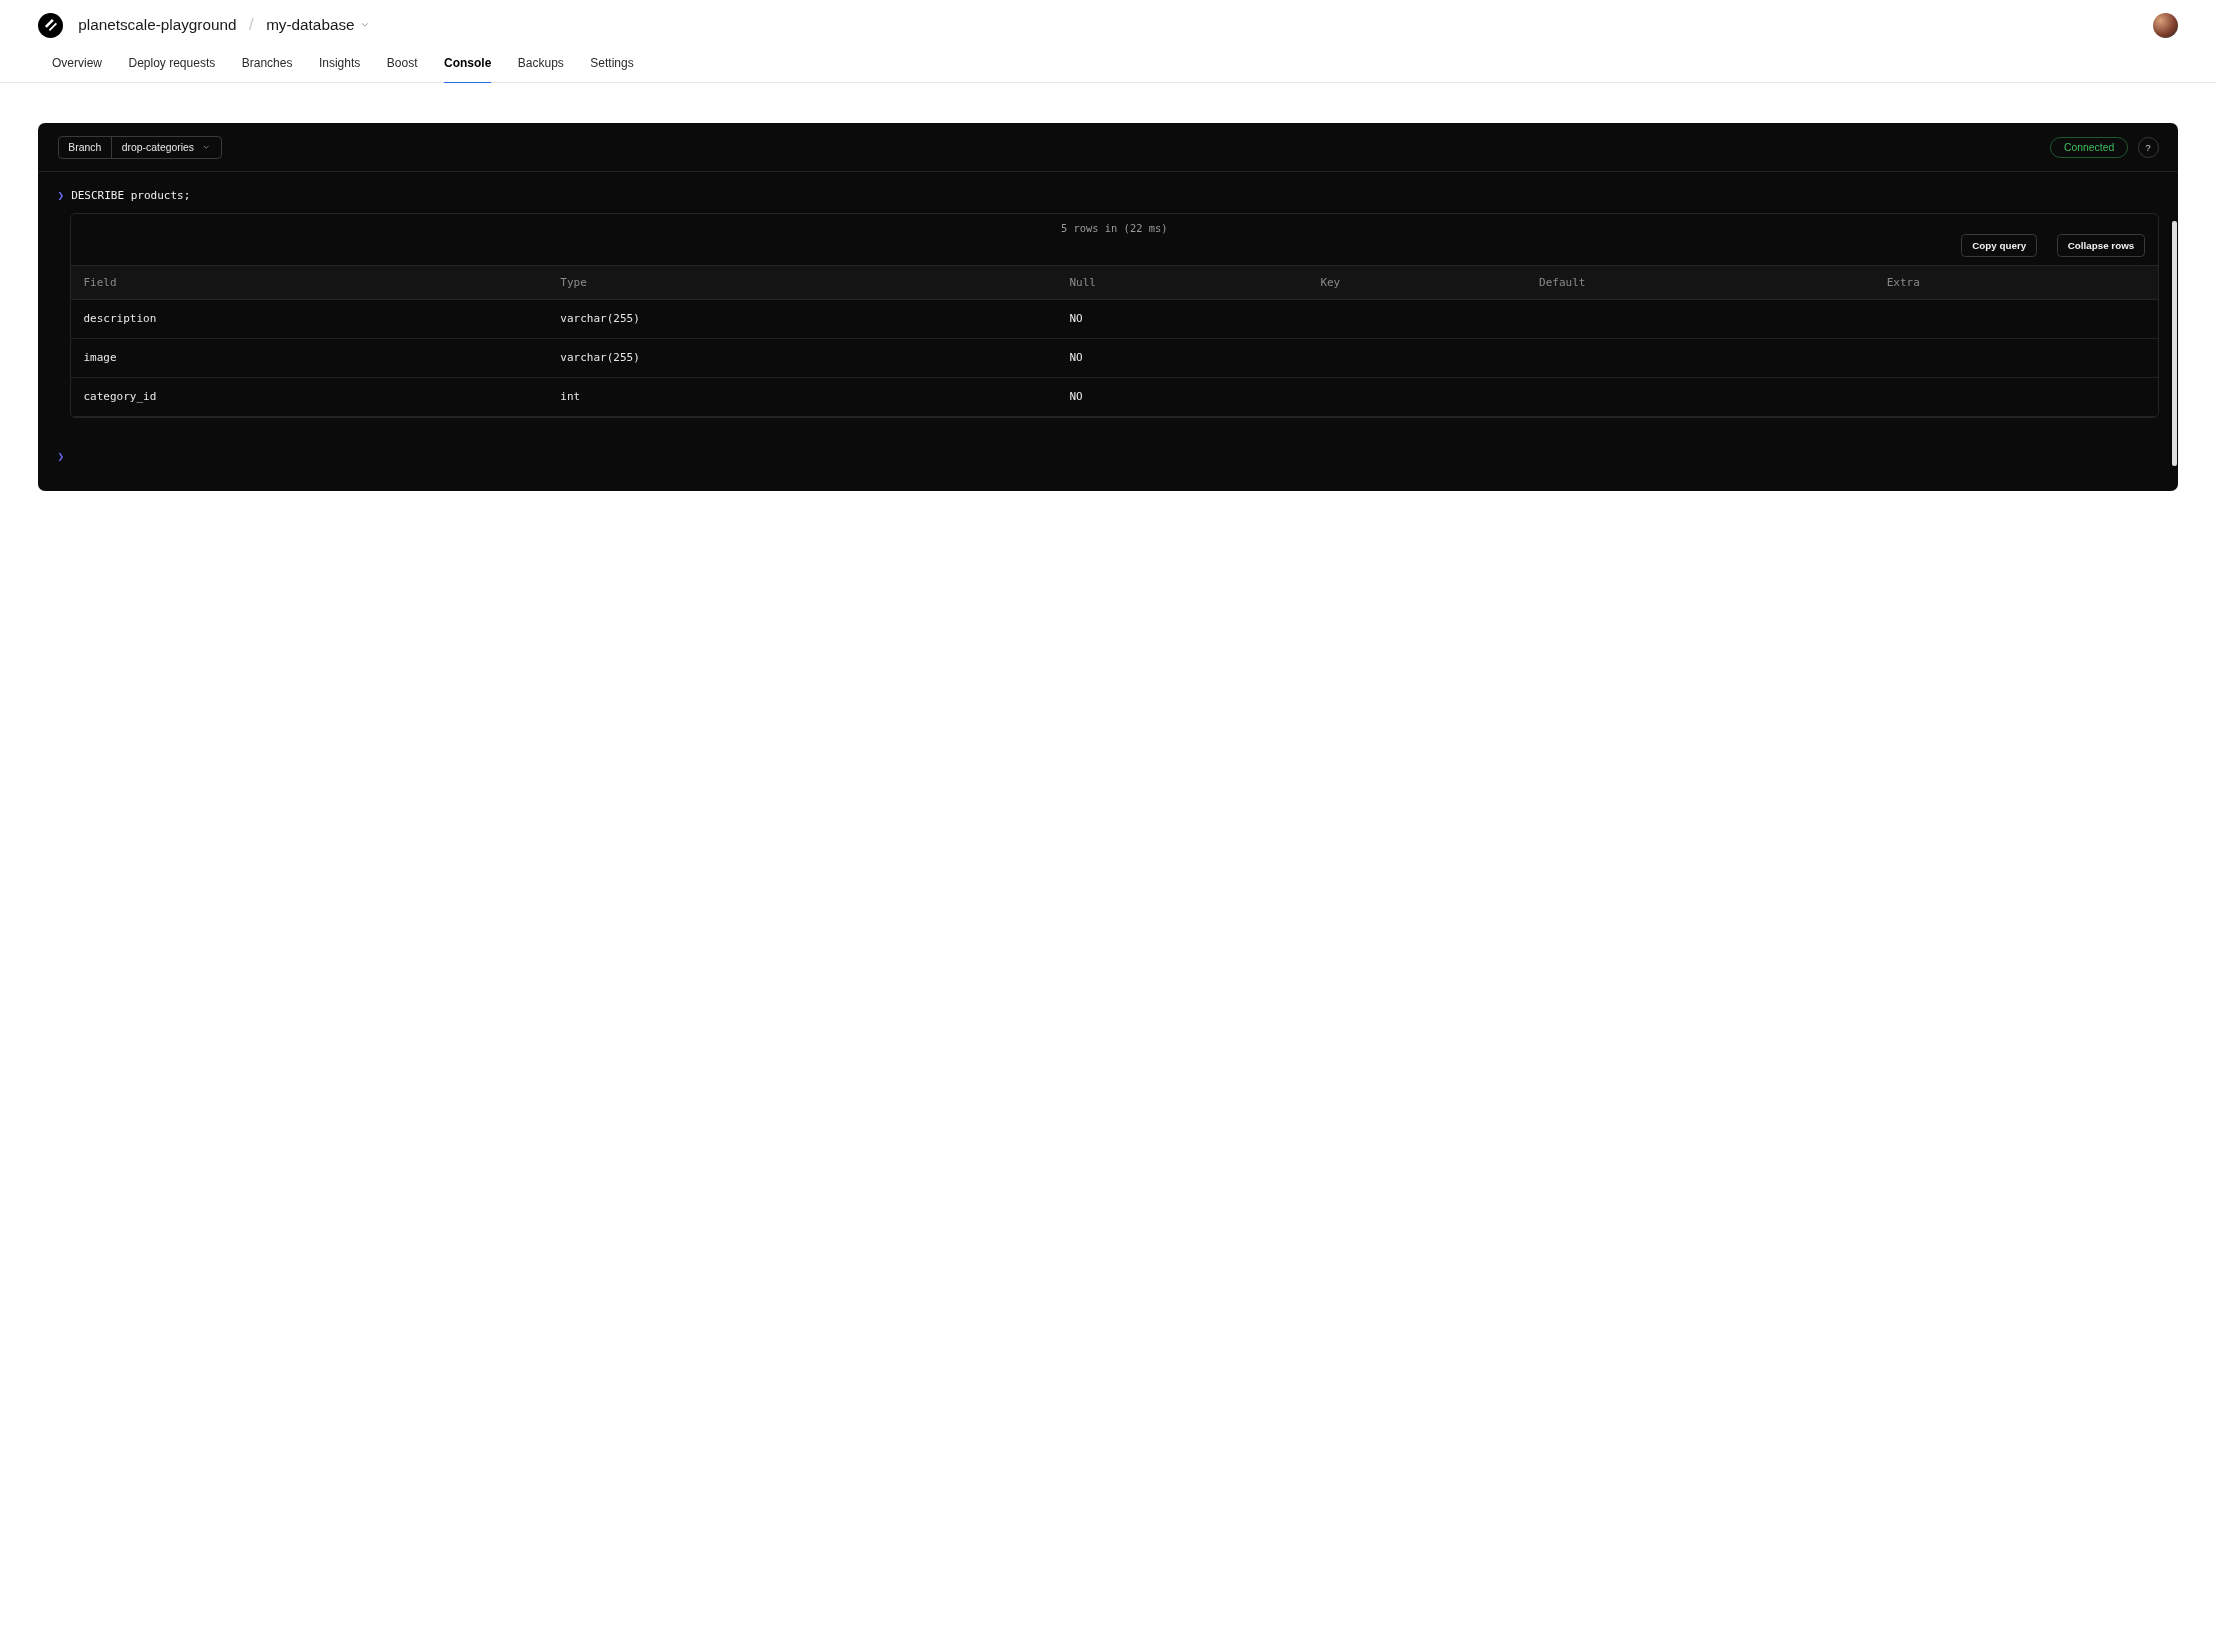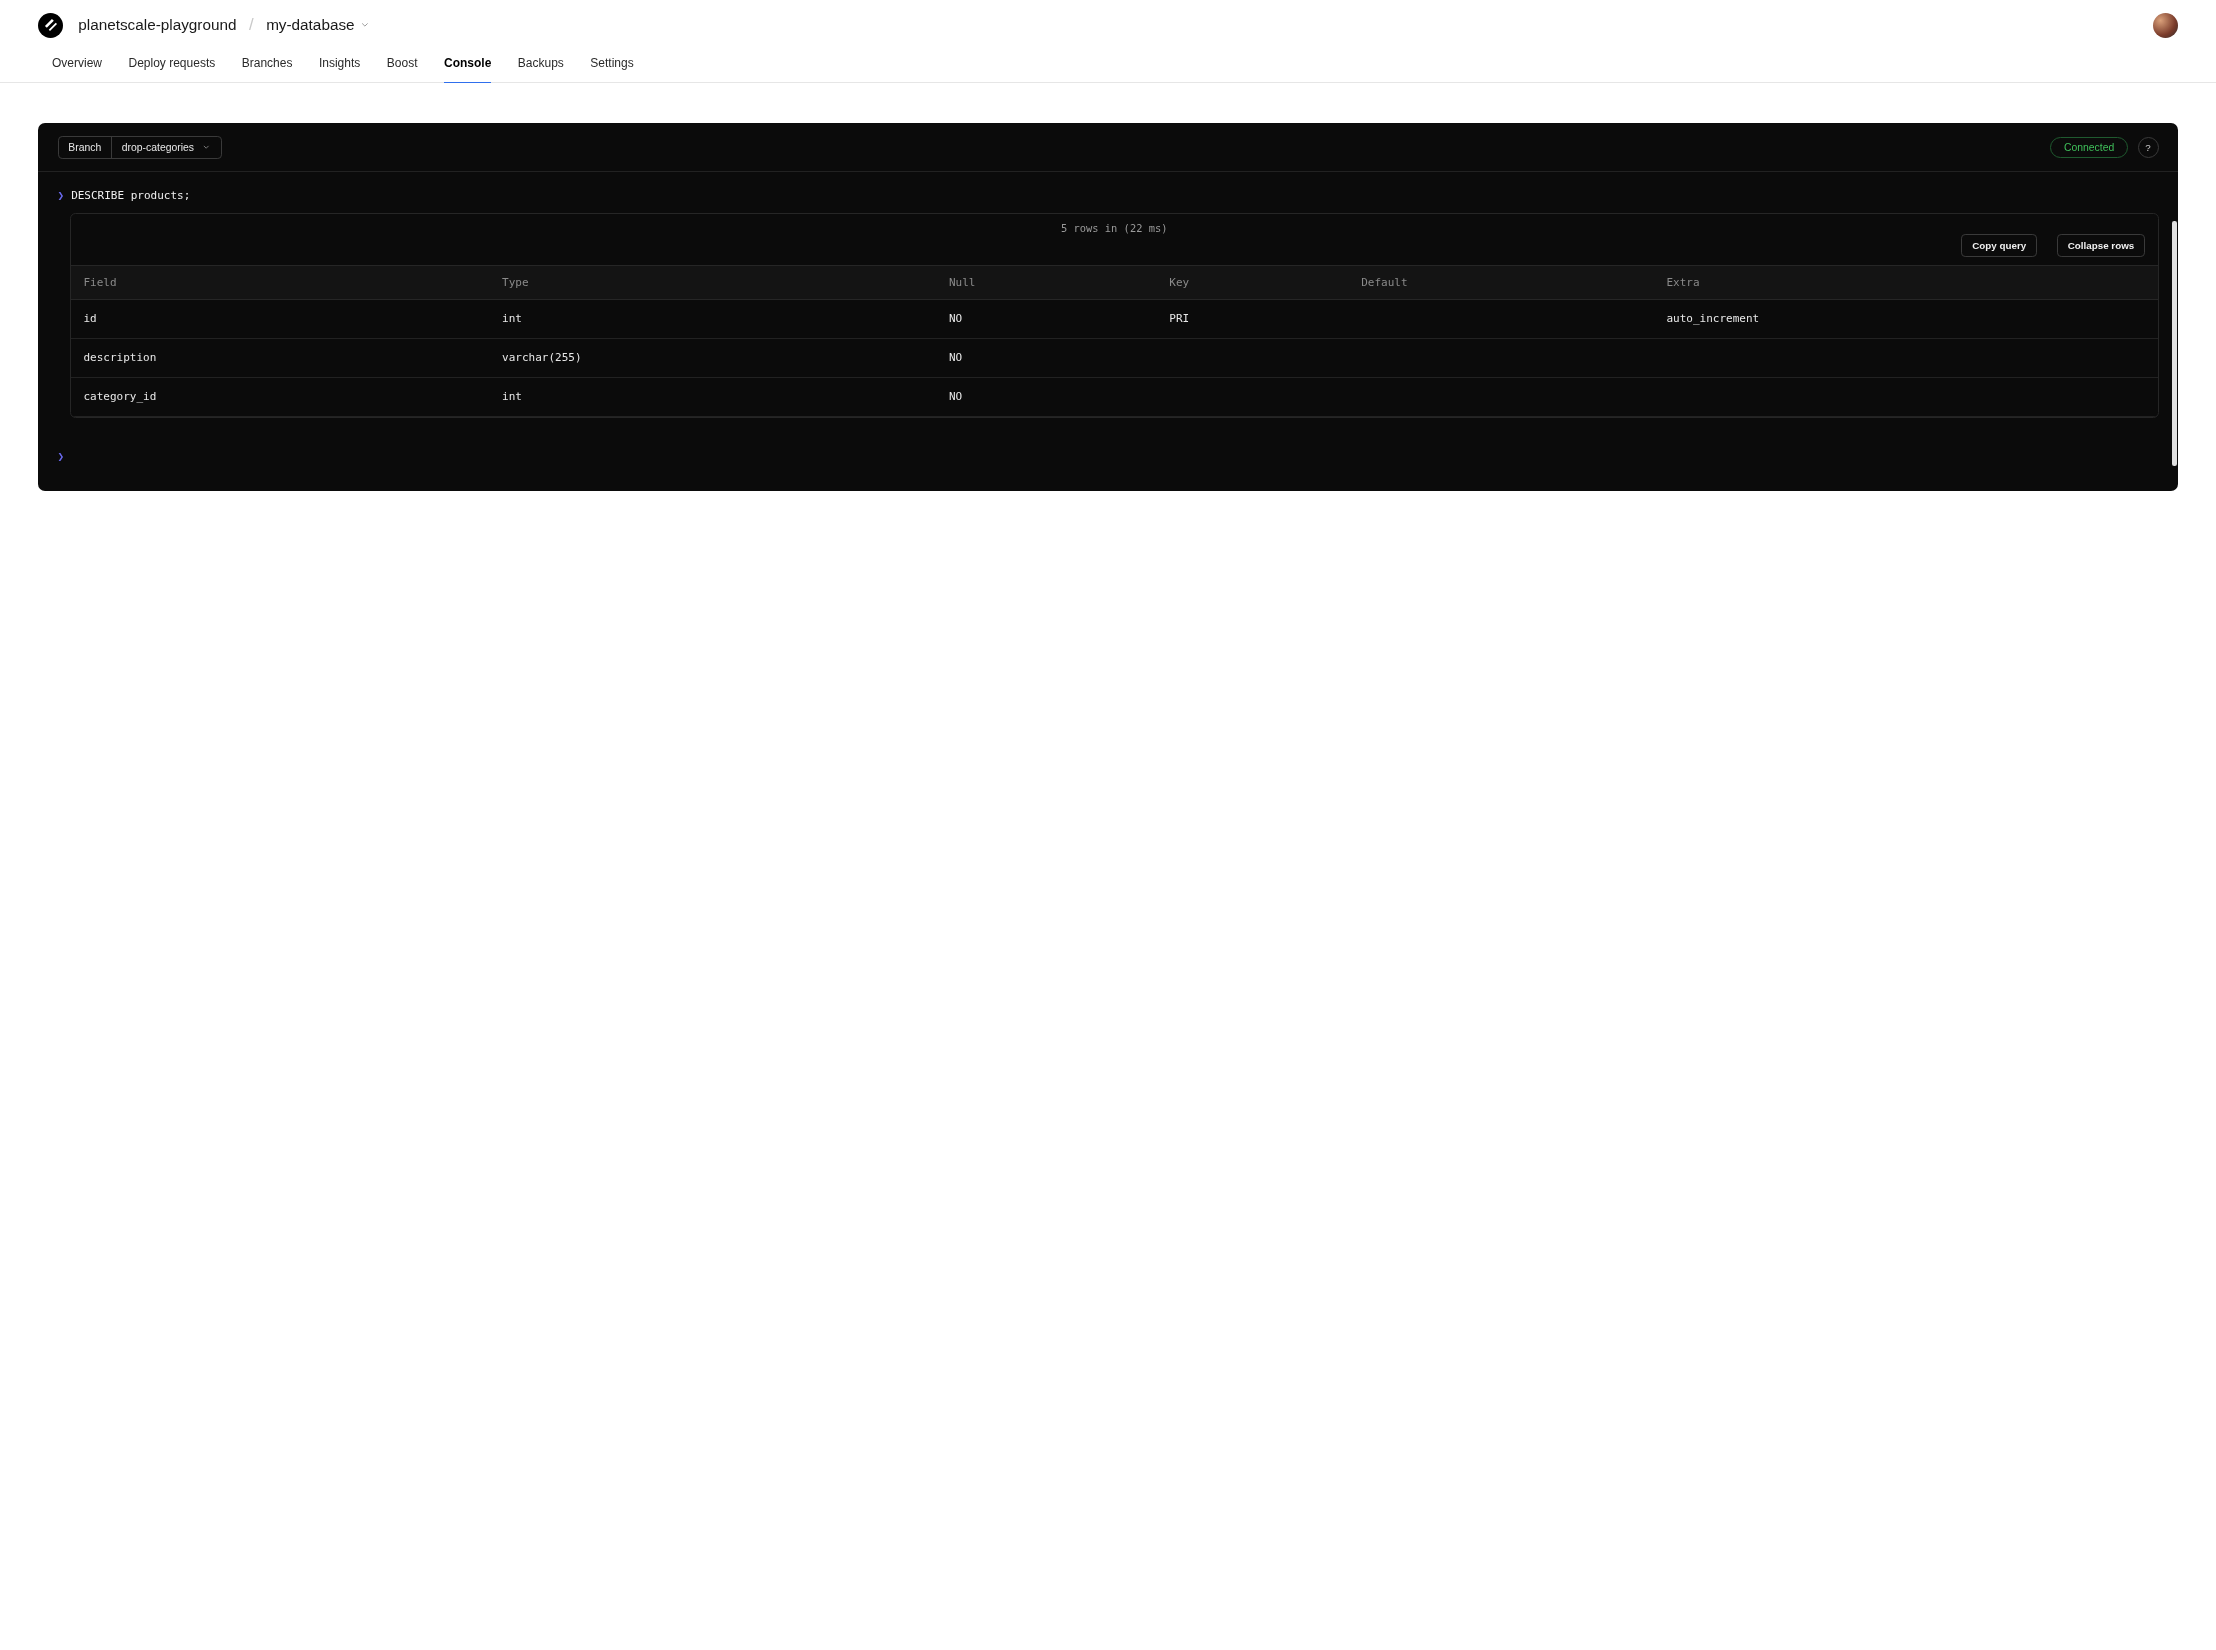--- a/index.html
+++ b/index.html
@@ -254,29 +254,29 @@
                 <th>Field</th>
                 <th>Type</th>
                 <th>Null</th>
                 <th>Key</th>
                 <th>Default</th>
                 <th>Extra</th>
               </tr>
             </thead>
           <tbody id="tbody">
               <tr>
-                <td>id</td>
-                <td>int</td>
+                <td>description</td>
+                <td>varchar(255)</td>
                 <td>NO</td>
-                <td>PRI</td>
-                <td></td>
-                <td>auto_increment</td>
+                <td></td>
+                <td></td>
+                <td></td>
               </tr>
               <tr>
-                <td>description</td>
+                <td>image</td>
                 <td>varchar(255)</td>
                 <td>NO</td>
                 <td></td>
                 <td></td>
                 <td></td>
               </tr>
               <tr>
                 <td>category_id</td>
                 <td>int</td>
                 <td>NO</td>

